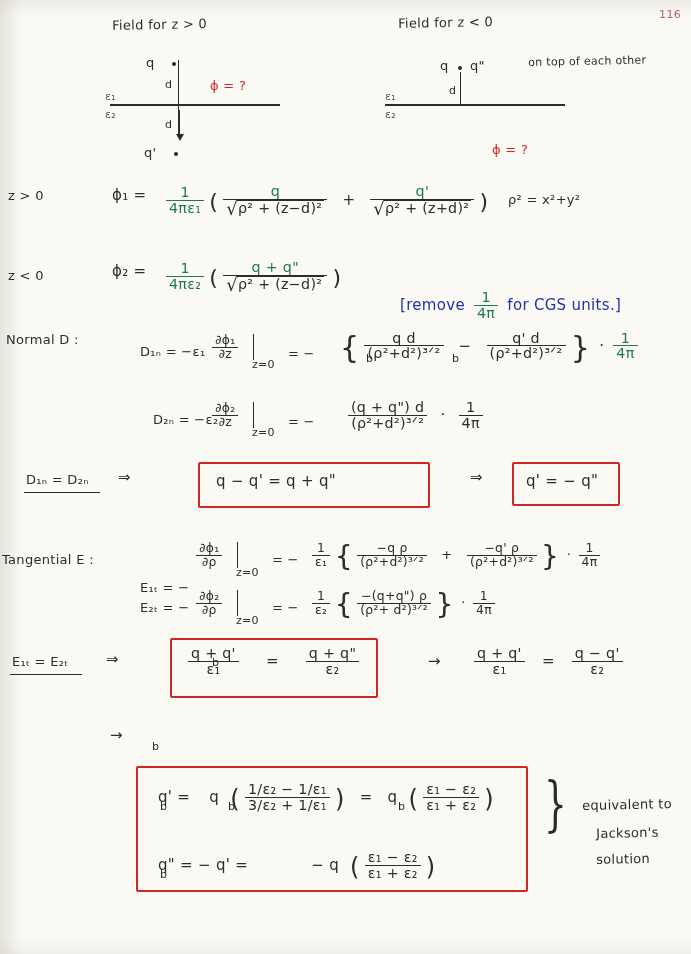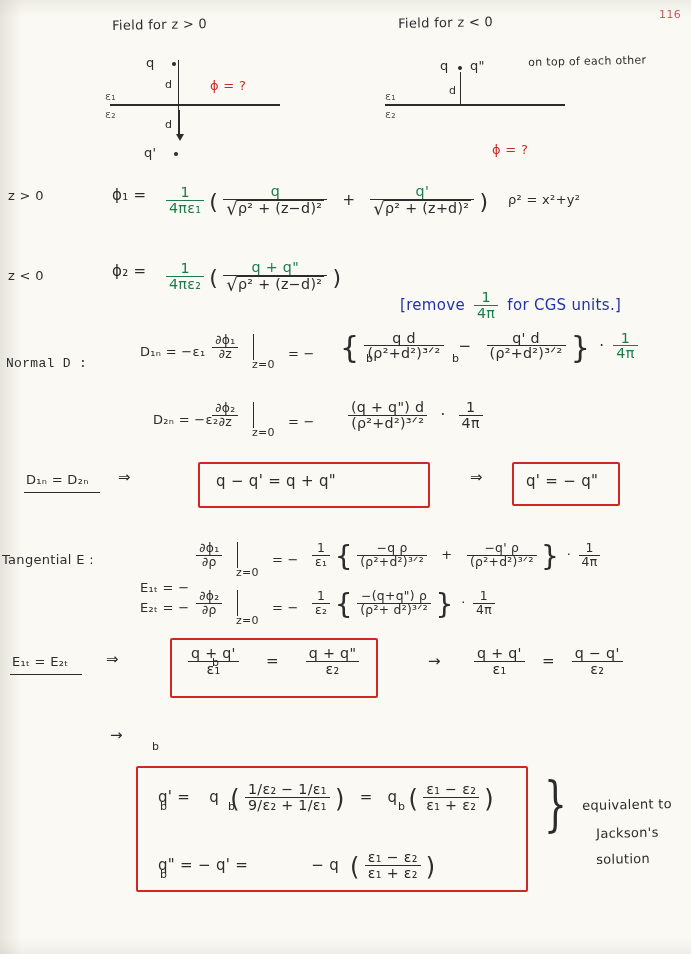--- a/index.html
+++ b/index.html
@@ -196,21 +196,21 @@
 
   <div class="hw lg ink-blue" style="left:400px; top:266px;margin-top:24px;">
     <span>[remove</span>
     <span class="frac ink-green" style="margin:0 4px;">
       <span class="num">1</span>
       <span class="den">4π</span>
     </span>
     <span>for CGS units.]</span>
   </div>
 
-  <div class="hw md" style="left:6px; top:356px;font-family:Liberation Mono, monospace;">Normal  D :</div>
+  <div class="hw md" style="left:6px; top:332px;">Normal  D :</div>
 
   <div class="hw md" style="left:140px; top:344px;">D₁ₙ = −ε₁</div>
   <div class="hw md" style="left:212px; top:334px;">
     <span class="frac">
       <span class="num">∂ϕ₁</span>
       <span class="den">∂z</span>
     </span>
   </div>
   <div class="line" style="left:253px; top:334px; width:1.3px; height:26px;"></div>
   <div class="hw sm" style="left:252px; top:358px;">z=0</div>
@@ -377,21 +377,21 @@
   <div class="hw sm" style="left:152px; top:740px;">b</div>
 
   <div class="box-red" style="left:136px; top:766px; width:388px; height:122px;"></div>
 
   <div class="hw lg" style="left:158px; top:782px;">
     <span>q'  =</span>
     <span style="padding-left:14px;">q</span>
     <span style="font-size:24px; vertical-align:-0.2em; padding-left:6px;">(</span>
     <span class="frac">
       <span class="num">1/ε₂ − 1/ε₁</span>
-      <span class="den">9/ε₂ + 1/ε₁</span>
+      <span class="den">3/ε₂ + 1/ε₁</span>
     </span>
     <span style="font-size:24px; vertical-align:-0.2em;">)</span>
     <span style="padding:0 10px;">=</span>
     <span>q</span>
     <span style="font-size:24px; vertical-align:-0.2em; padding-left:6px;">(</span>
     <span class="frac">
       <span class="num">ε₁ − ε₂</span>
       <span class="den">ε₁ + ε₂</span>
     </span>
     <span style="font-size:24px; vertical-align:-0.2em;">)</span>

